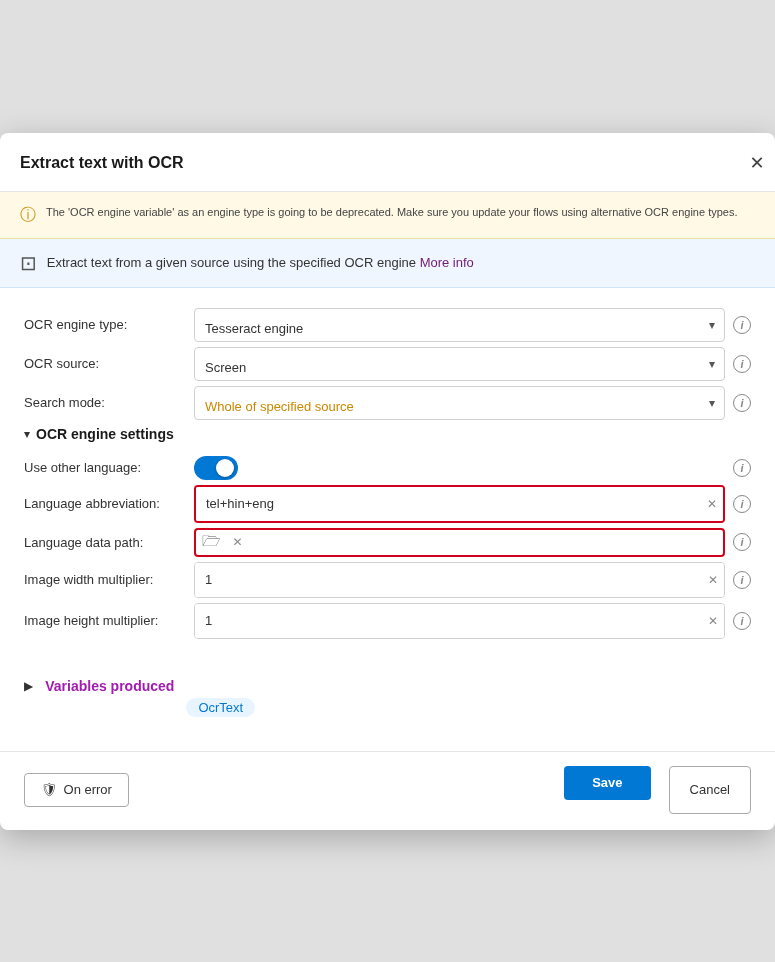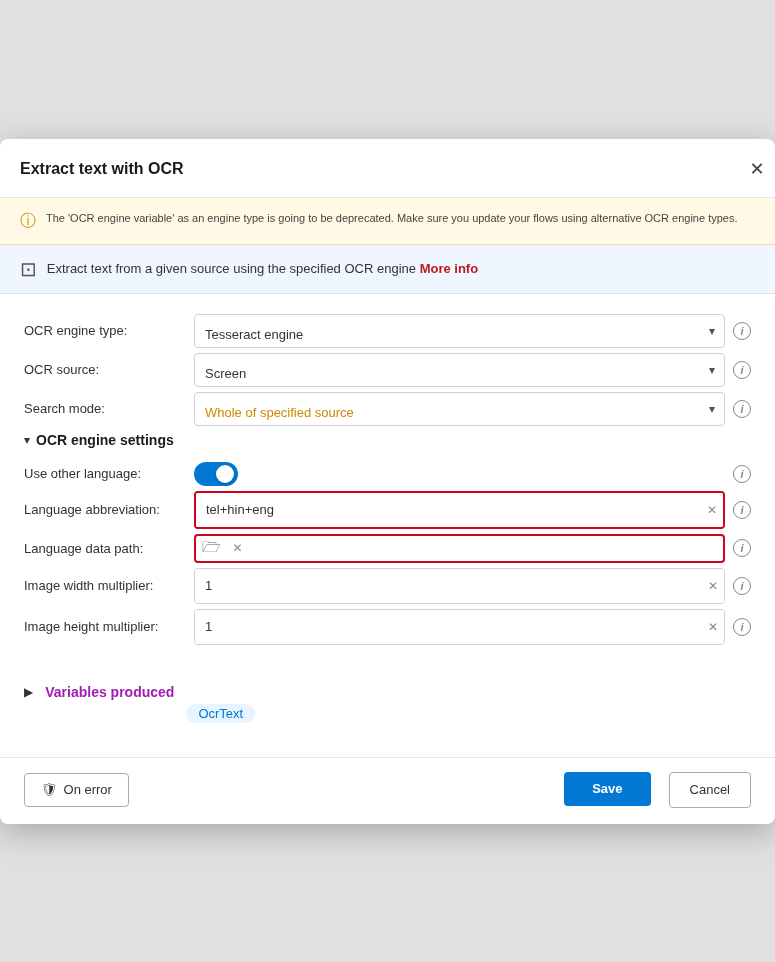--- a/index.html
+++ b/index.html
@@ -74,23 +74,22 @@
     .info-icon-img {
       font-size: 20px;
       color: #555;
       flex-shrink: 0;
     }
     .info-text {
       color: #333;
       font-size: 13px;
     }
     .info-link {
-      color: #b91c1c;
+      color: #701a75;
       text-decoration: none;
-      font-weight: bold;
     }
     .dialog-body {
       padding: 20px 24px;
     }
     .section-title {
       font-size: 15px;
       font-weight: 600;
       color: #1a1a1a;
       margin-bottom: 18px;
     }
@@ -318,21 +317,21 @@
       padding: 0 28px;
       background: #0078d4;
       color: #fff;
       border: none;
       border-radius: 4px;
       cursor: pointer;
       font-size: 13px;
       font-weight: 600;
     }
     .btn-cancel {
-      height: 36px;
+      height: 48px;
       padding: 0 20px;
       background: #fff;
       color: #333;
       border: 1.5px solid #aaa;
       border-radius: 4px;
       cursor: pointer;
       font-size: 13px;
     }
     .dialog-container {
       position: relative;

